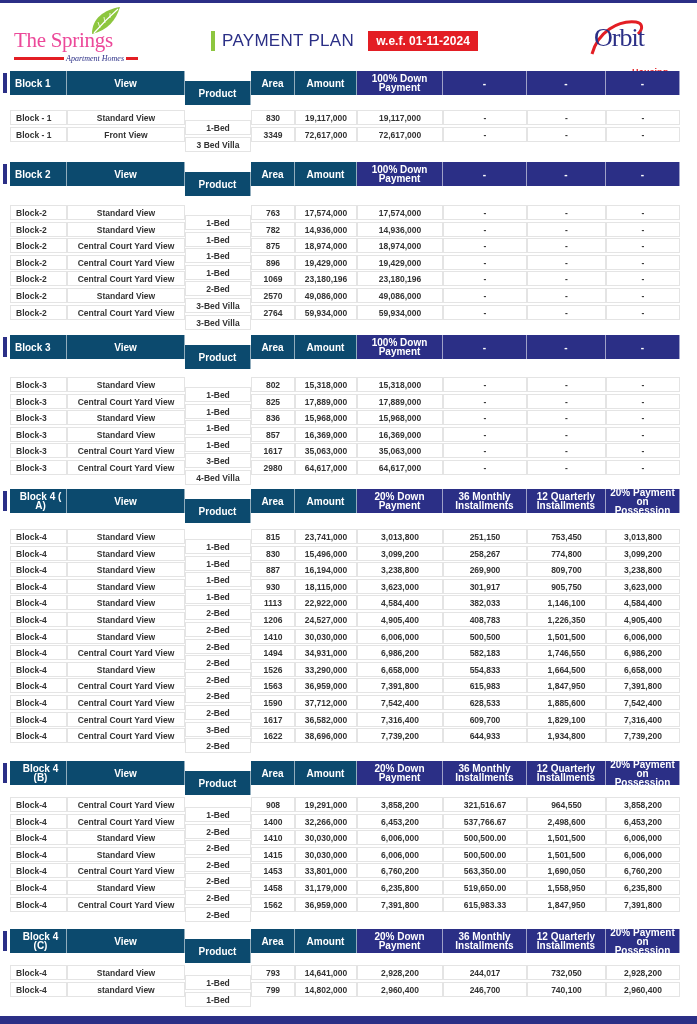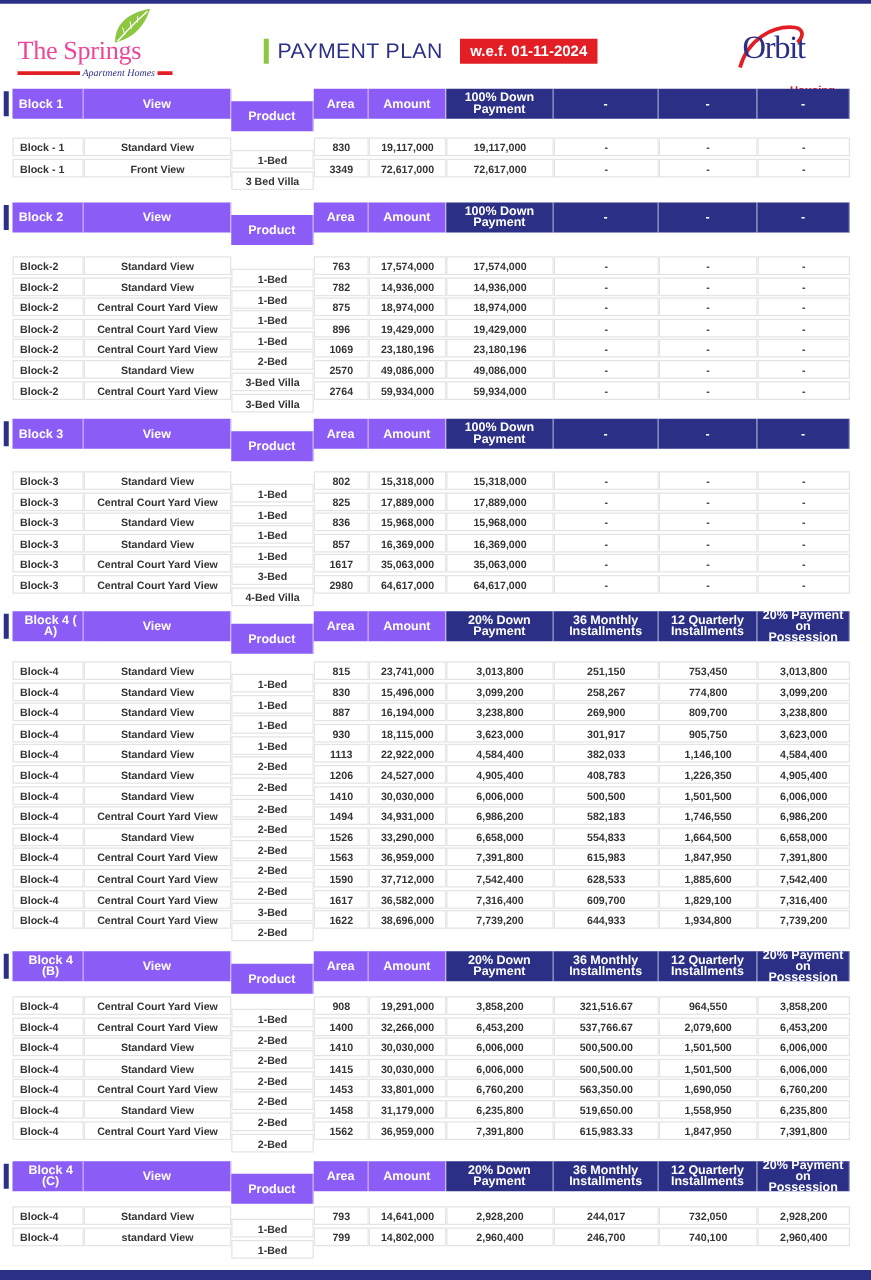--- a/index.html
+++ b/index.html
@@ -24,21 +24,21 @@
   .logo-right { position: absolute; left: 588px; top: 18px; width: 85px; height: 46px; }
   .orbit-text { position: absolute; left: 6px; top: 5px; font-family: "Liberation Serif", serif; font-size: 26px; color: #2b2f86; letter-spacing: -1px; }
   .orbit-sub { position: absolute; left: 44px; top: 49px; font-size: 9px; font-weight: bold; color: #e31e24; }
   .orbit-swoosh { position: absolute; left: 0; top: 0; width: 60px; height: 40px; }
 
   
   .block { position: absolute; left: 0; width: 697px; }
   .hdr { position: absolute; left: 0; top: 0; width: 697px; height: 24px; }
   .hdr-mark { position: absolute; left: 3px; top: 2px; width: 4px; height: 20px; background: #2b2f86; }
   .hcell { position: absolute; top: 0; height: 24px; display: flex; align-items: center; justify-content: center; color: #fff; font-weight: bold; font-size: 10px; text-align: center; line-height: 9px; border-right: 1px solid rgba(255,255,255,0.55); }
-  .hcell.red { background: #8b5cf6; }
+  .hcell.red { background: #0c4a6e; }
   .hcell.blue { background: #2b2f86; }
   .hcell.first { justify-content: flex-start; padding-left: 5px; }
   .hcell.multi { font-size: 10px; line-height: 9px; }
 
   .row { position: absolute; left: 0; width: 697px; height: 16px; }
   .cell { position: absolute; top: 0; height: 15px; display: flex; align-items: center; justify-content: center; font-size: 8.5px; font-weight: bold; color: #333; border: 1px solid #e4e4e4; background: #fff; white-space: nowrap; }
   .cell.first { justify-content: flex-start; padding-left: 5px; }
 
   
   .c0 { left: 10px; width: 57px; }
@@ -474,21 +474,21 @@
       <div class="cell c8">3,858,200</div>
     </div>
     <div class="row" style="top: 814px;">
       <div class="cell c0 first">Block-4</div>
       <div class="cell c1">Central Court Yard View</div>
       <div class="cell c2">2-Bed</div>
       <div class="cell c3">1400</div>
       <div class="cell c4">32,266,000</div>
       <div class="cell c5">6,453,200</div>
       <div class="cell c6">537,766.67</div>
-      <div class="cell c7">2,079,600</div>
+      <div class="cell c7">2,498,600</div>
       <div class="cell c8">6,453,200</div>
     </div>
     <div class="row" style="top: 830px;">
       <div class="cell c0 first">Block-4</div>
       <div class="cell c1">Standard View</div>
       <div class="cell c2">2-Bed</div>
       <div class="cell c3">1410</div>
       <div class="cell c4">30,030,000</div>
       <div class="cell c5">6,006,000</div>
       <div class="cell c6">500,500.00</div>

